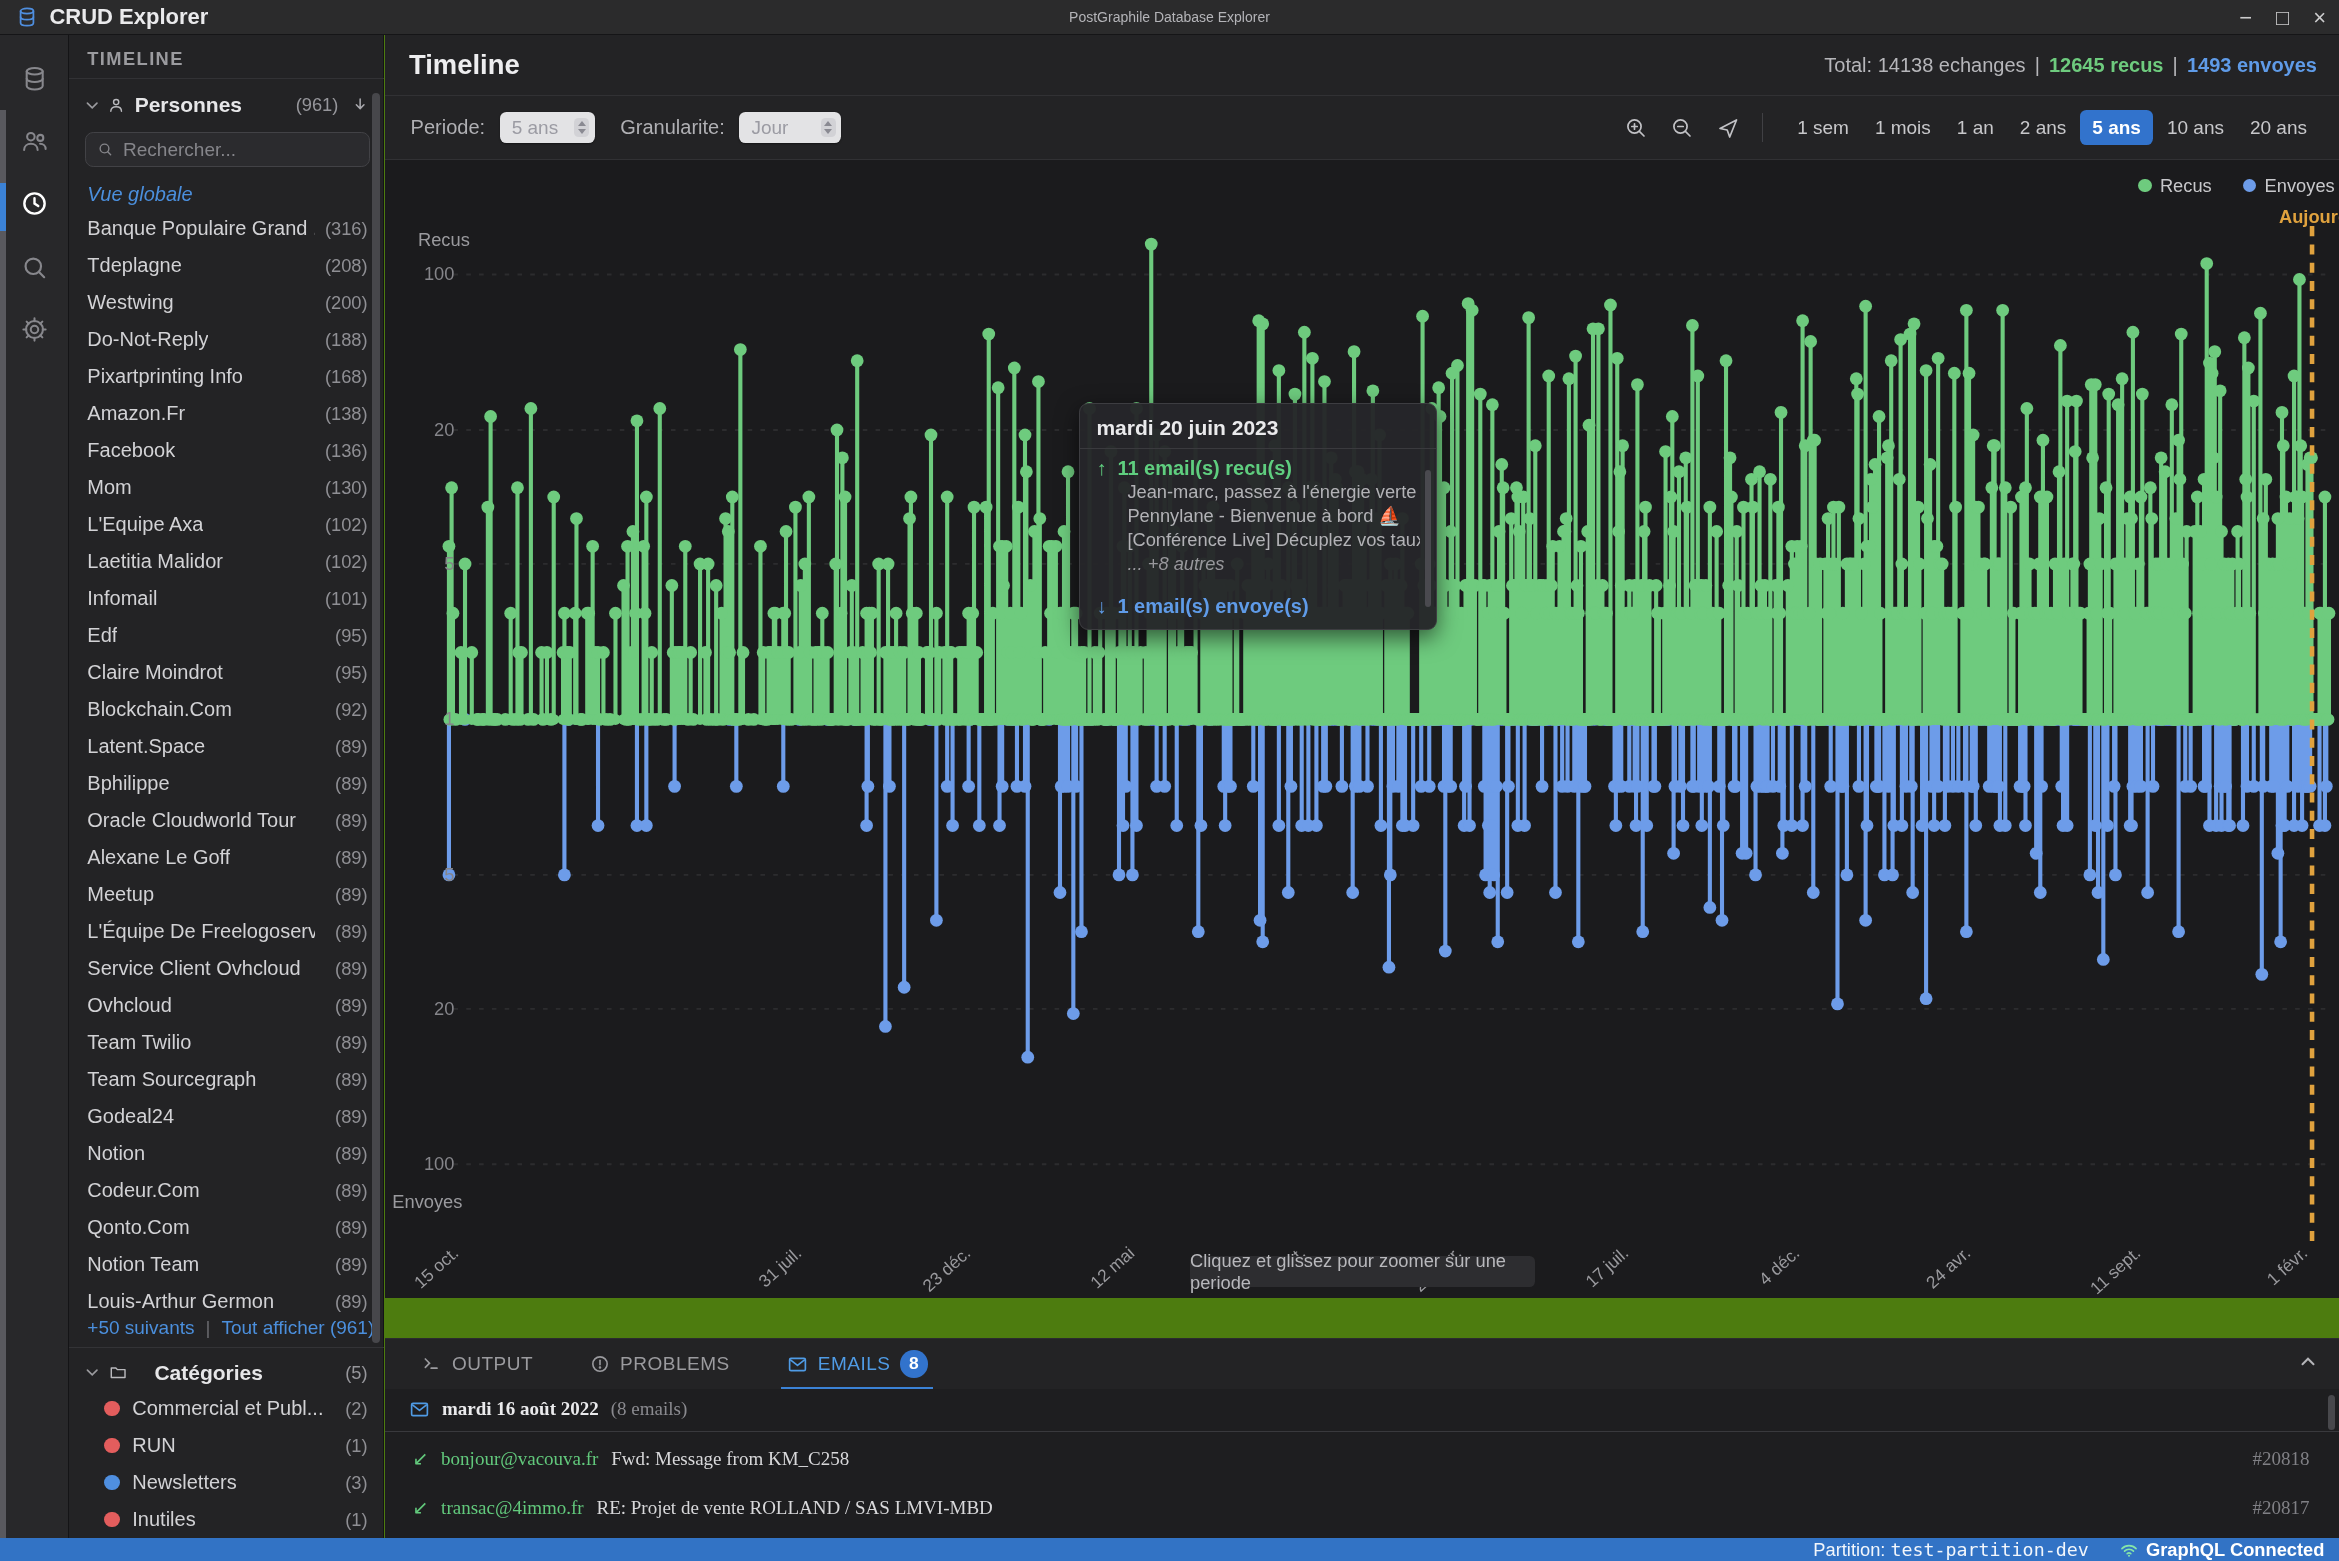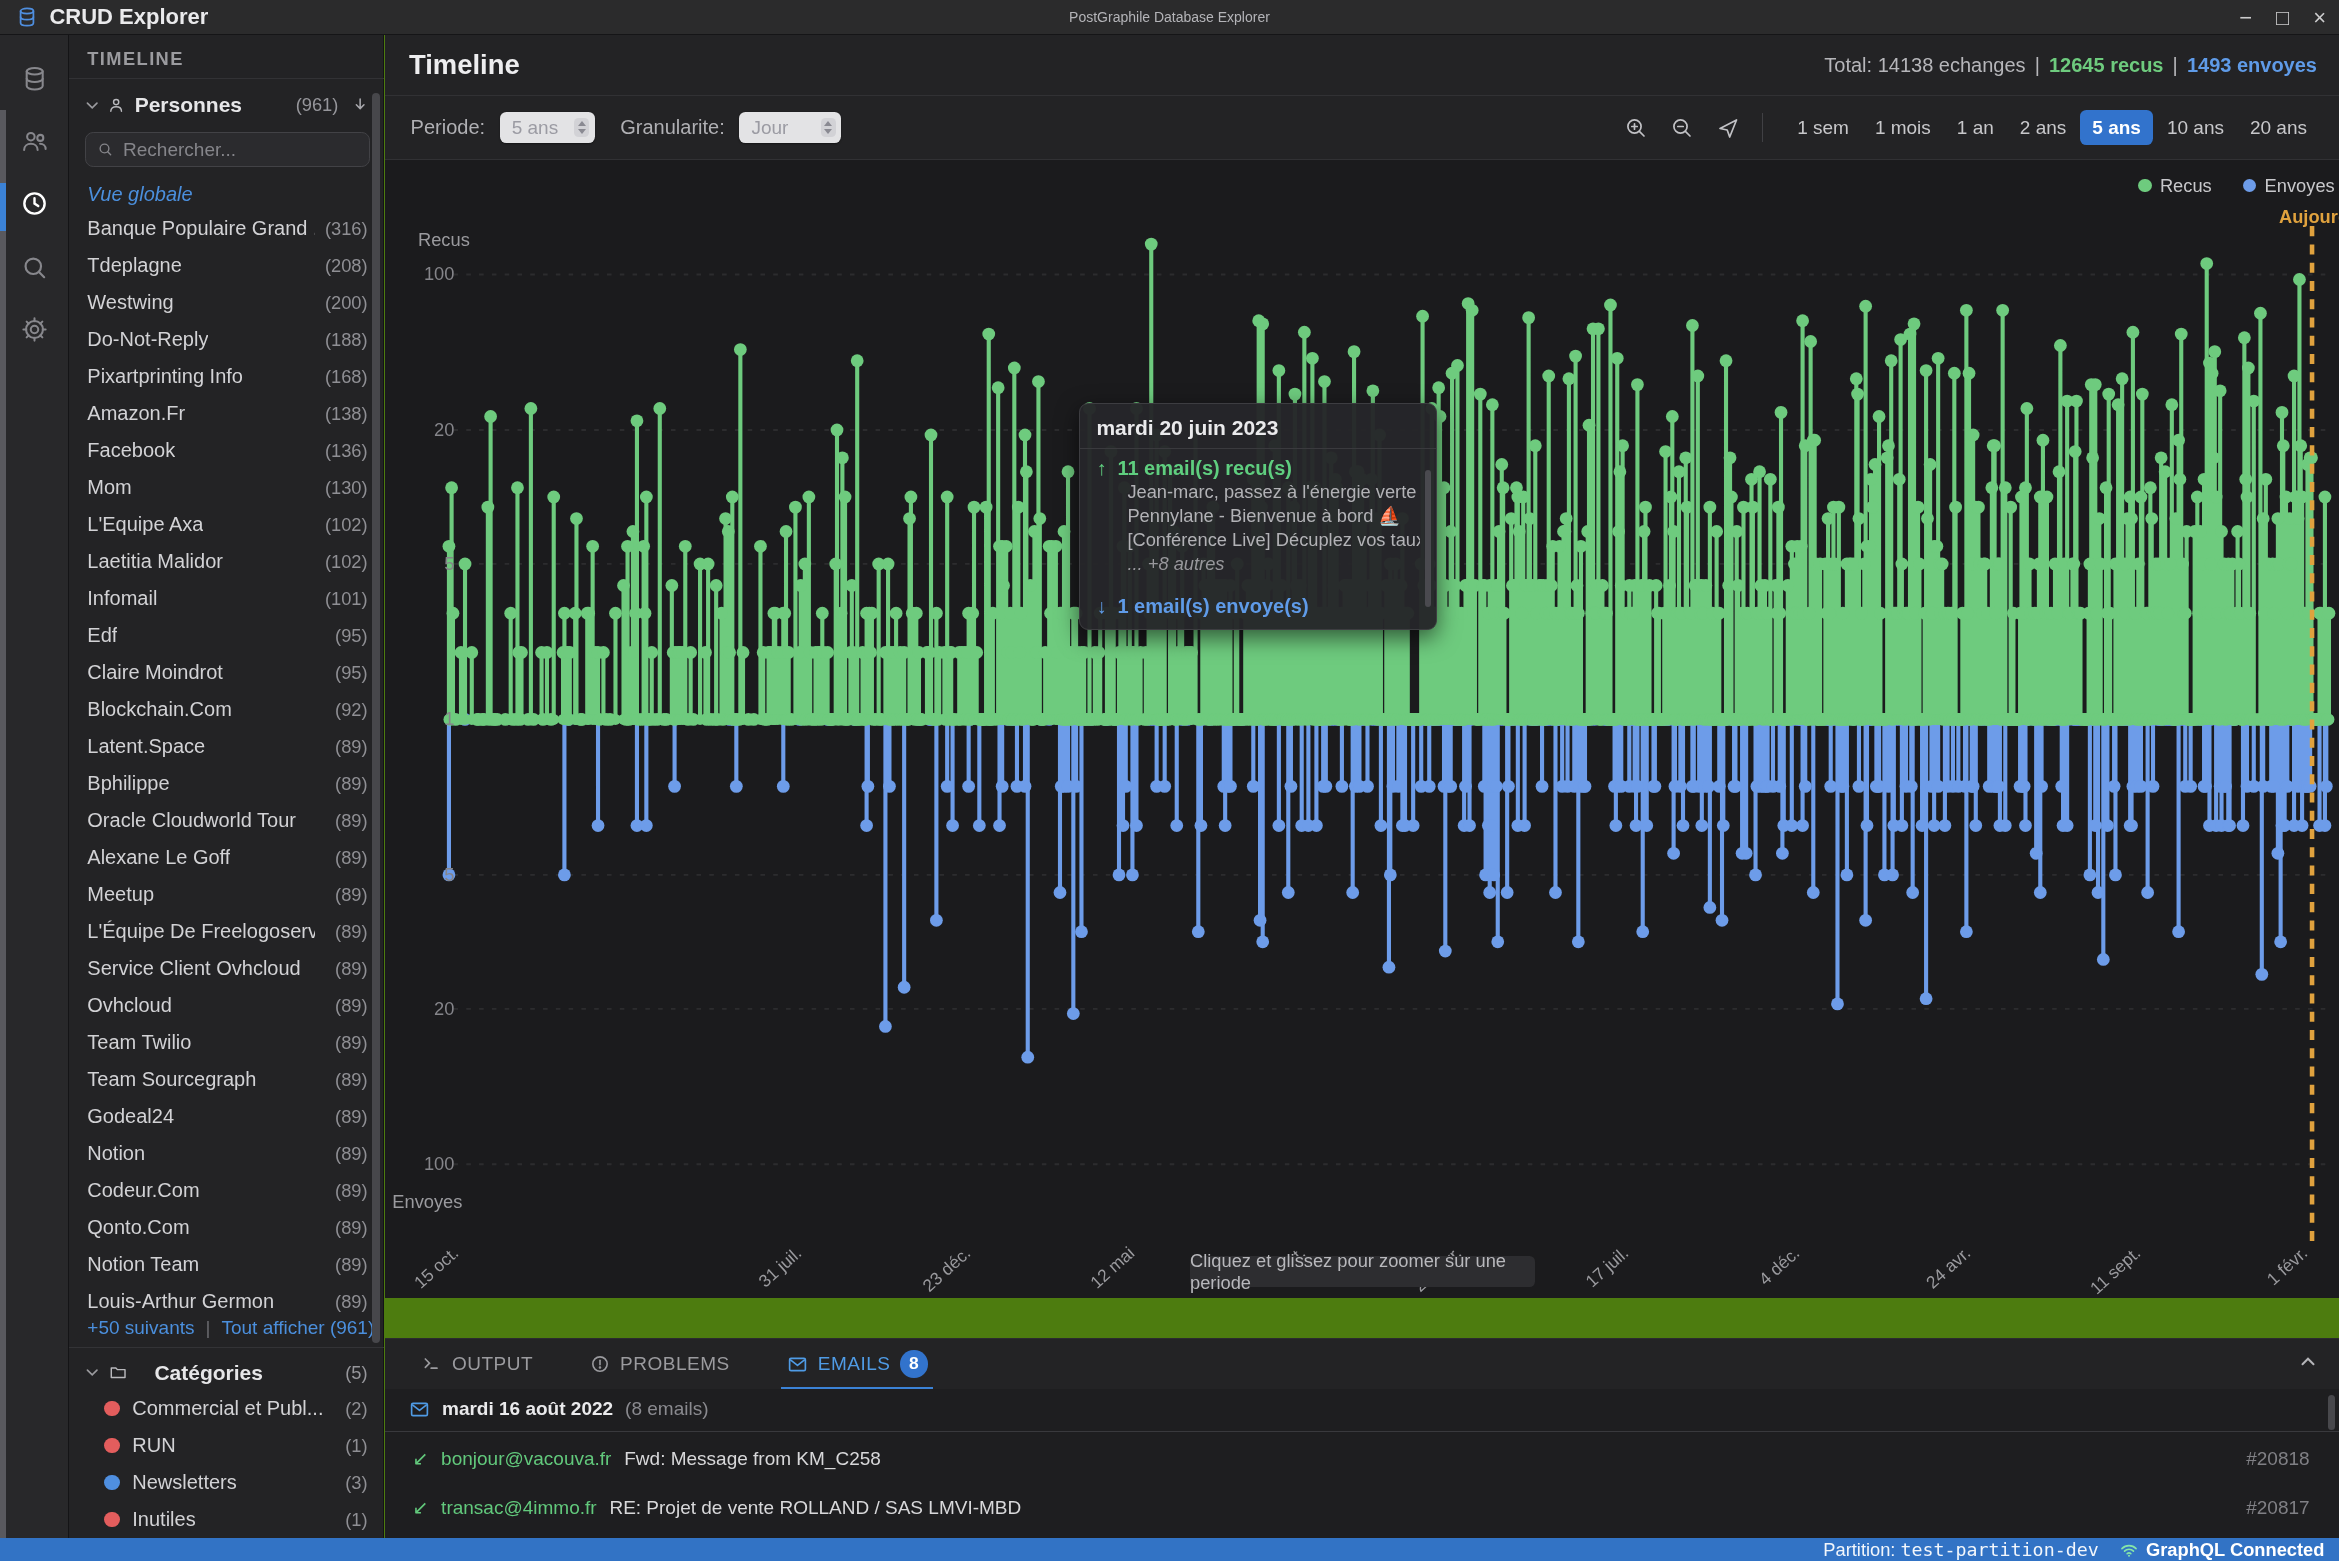--- a/index.html
+++ b/index.html
@@ -115,36 +115,36 @@
         display:flex;align-items:center;padding-left:37px;gap:57px;}
   .tab{display:flex;align-items:center;gap:10px;font-size:19px;letter-spacing:0.5px;color:#9b9b9f;height:51px;position:relative;}
   .tab.active{color:#4f9be5;}
   .tab.active .underline{position:absolute;left:-5.5px;right:-5.5px;bottom:0;height:2.7px;background:#3b82d6;}
   .badge{width:27.4px;height:27.4px;border-radius:50%;background:#3273cc;color:#fff;font-size:17.4px;display:flex;
          align-items:center;justify-content:center;font-weight:bold;}
   #tabs-chevron{position:absolute;right:20px;top:1316px;color:#b5b5b9;}
 
   
   #emails{position:absolute;left:0;top:1354px;width:1954px;height:149px;background:#1e1e20;
-          font-family:Liberation Sans, sans-serif;}
+          font-family:Liberation Serif, serif;}
   #email-head{position:absolute;left:24px;top:9.1px;display:flex;align-items:center;gap:12px;font-size:19px;}
   #email-head .env{color:#4f9be5;display:flex;}
   #email-head .date{font-weight:bold;color:#eaeaec;}
   #email-head .cnt{color:#8a8a8f;}
   #email-div{position:absolute;left:0;top:42px;width:1954px;height:0.9px;background:#39393d;}
   .email-row{position:absolute;left:27.4px;width:1910px;display:flex;align-items:center;gap:12.8px;font-size:19px;}
   .email-row .arr{color:#62c97c;}
   .email-row .from{color:#62c97c;}
   .email-row .subj{color:#d8d8da;}
   .email-row .eid{margin-left:auto;margin-right:12.8px;color:#808085;}
   #email-scroll{position:absolute;right:3.7px;top:5.5px;width:7.3px;height:35px;background:#48484c;border-radius:3.7px;}
 
   
   #statusbar{left:0;top:1538px;width:2339px;height:24px;background:#3273c5;display:flex;align-items:center;
-             justify-content:flex-end;gap:20px;padding-right:14.6px;color:#f2f6fb;font-size:18.3px;}
+             justify-content:flex-end;gap:30px;padding-right:14.6px;color:#f2f6fb;font-size:18.3px;}
   #statusbar .mono{font-family:"DejaVu Sans Mono",monospace;}
   #statusbar .conn{display:flex;align-items:center;gap:7.3px;font-weight:bold;color:#ffffff;}
 </style>
 </head>
 <body>
 
 <div id="app">
 
   <div class="abs" id="titlebar">
     <span class="logo">

